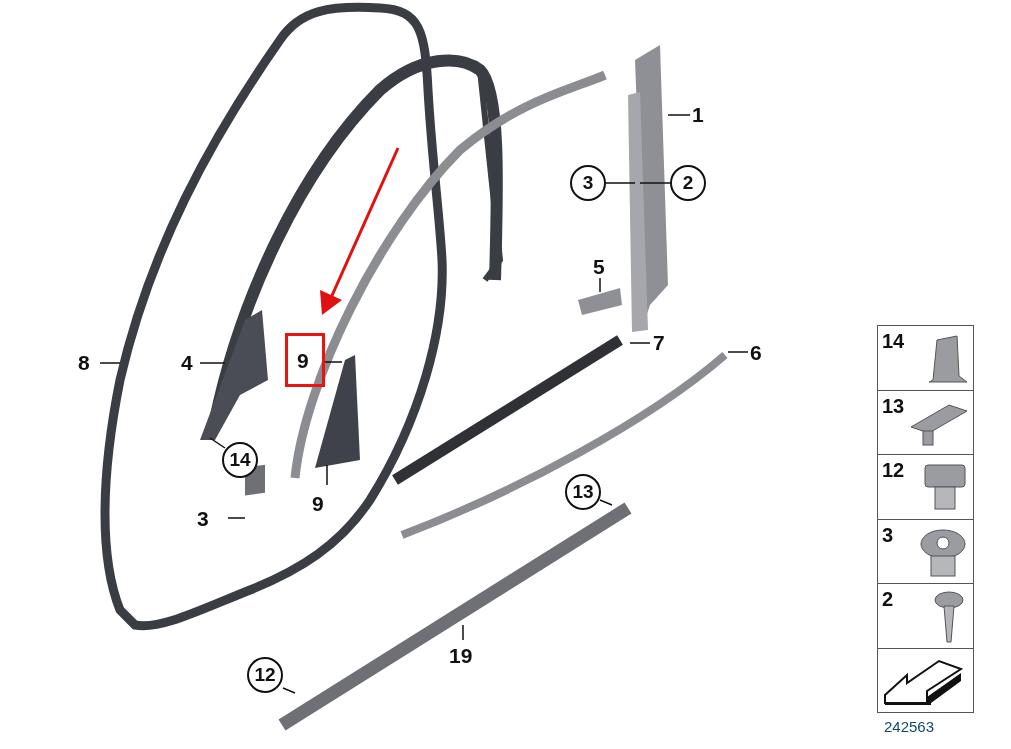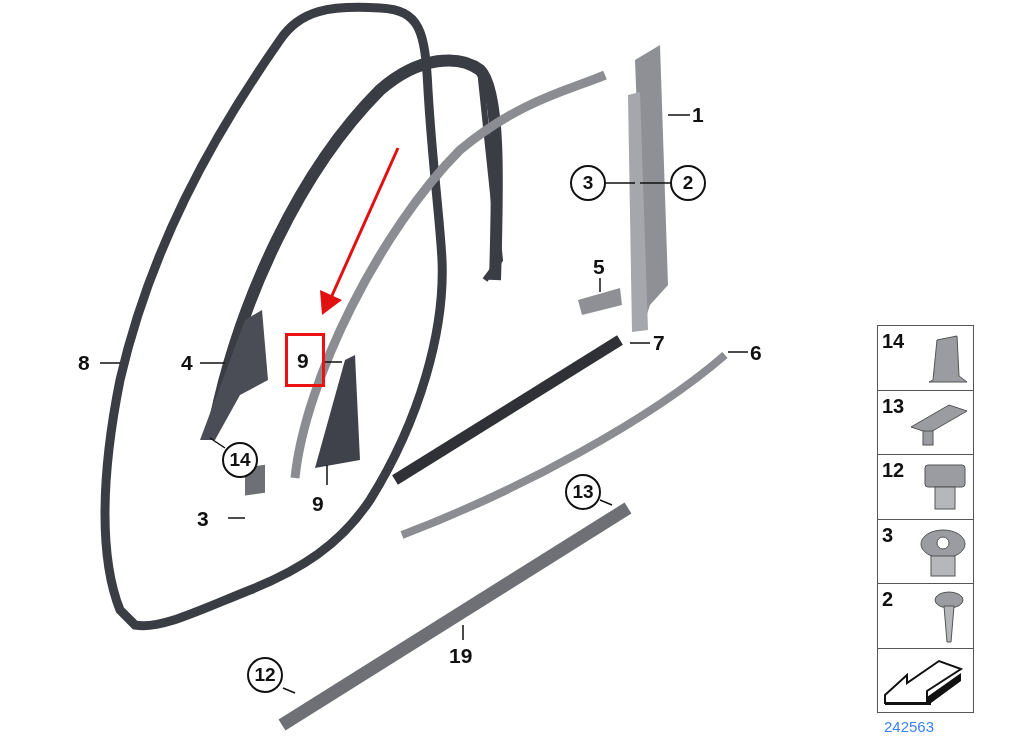--- a/index.html
+++ b/index.html
@@ -6,21 +6,21 @@
   body{width:1011px;height:749px;position:relative;overflow:hidden;font-family:"Liberation Sans",sans-serif;}
   #diagram{position:absolute;left:0;top:0;width:1011px;height:749px;}
   .lbl{position:absolute;font-weight:bold;font-size:21px;color:#111;line-height:1;}
   .circ{position:absolute;width:36px;height:36px;border:2px solid #111;border-radius:50%;display:flex;align-items:center;justify-content:center;font-weight:bold;font-size:19px;color:#111;box-sizing:border-box;background:#fff;}
   .hl{position:absolute;border:3px solid #e11;box-sizing:border-box;}
   .legend{position:absolute;left:877px;top:325px;width:97px;height:388px;border:1px solid #555;box-sizing:border-box;}
   .cell{position:relative;height:64.6px;border-bottom:1px solid #555;box-sizing:border-box;}
   .cell:last-child{border-bottom:none;}
   .cell .num{position:absolute;left:4px;top:4px;font-weight:bold;font-size:20px;color:#111;}
   .cell svg{position:absolute;right:4px;top:6px;}
-  .catno{position:absolute;left:884px;top:718px;font-size:15px;color:#3b82f6;}
+  .catno{position:absolute;left:884px;top:718px;font-size:15px;color:#0c4a6e;}
 </style>
 </head>
 <body>
 
 <svg id="diagram" viewBox="0 0 1011 749">
 
   <path d="M120 610 C100 560 100 480 120 380 C150 250 210 140 280 40 C300 10 330 5 380 8 C420 10 425 30 428 90 C432 160 440 220 442 260 C445 330 420 420 370 500 C340 545 300 570 250 590 C200 610 160 630 135 625 Z" fill="none" stroke="#3a3d44" stroke-width="9"></path>
 
   <path d="M215 420 C240 300 300 170 380 90 C420 55 460 55 480 70 C500 90 498 180 495 280" fill="none" stroke="#3a3d44" stroke-width="12"></path>
   <path d="M480 70 L500 260 L485 280" fill="none" stroke="#3a3d44" stroke-width="6"></path>

